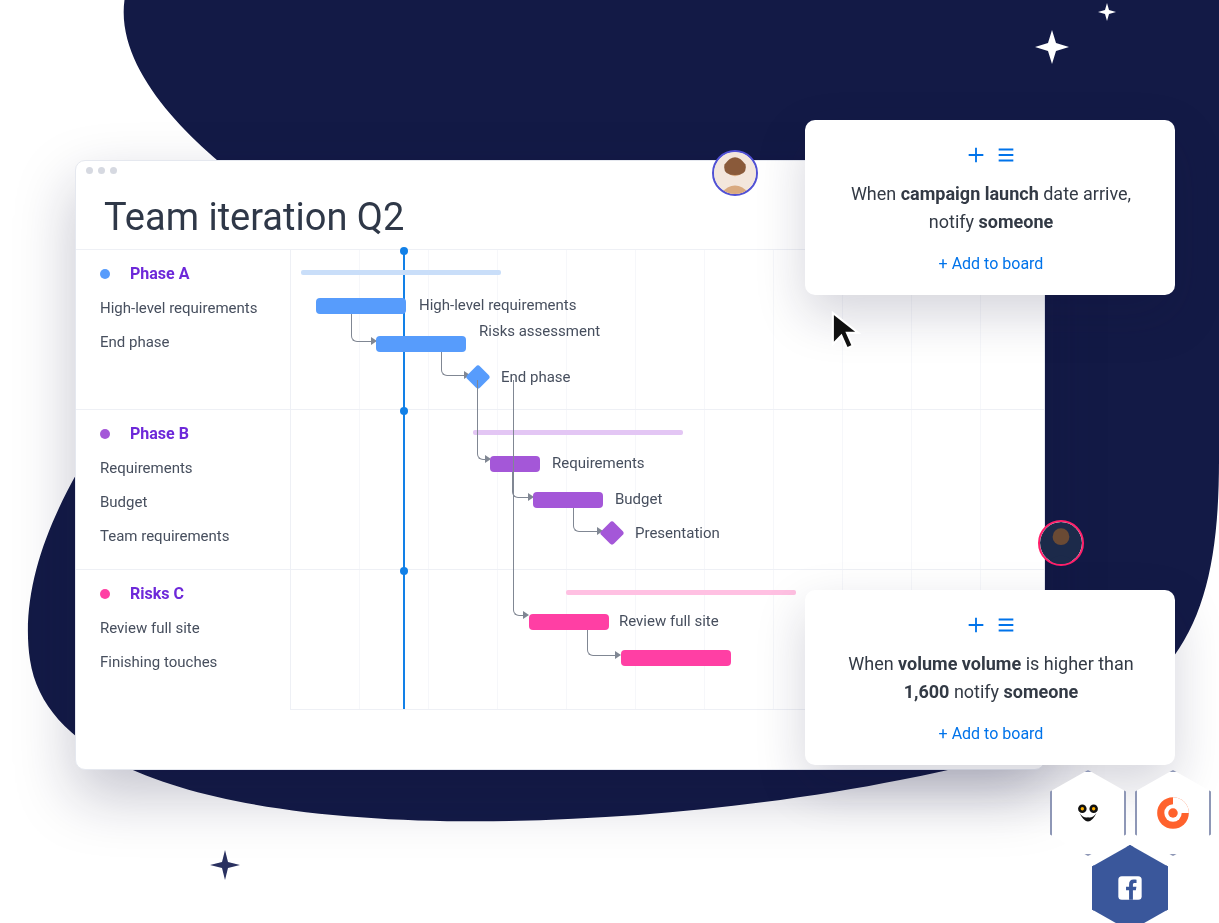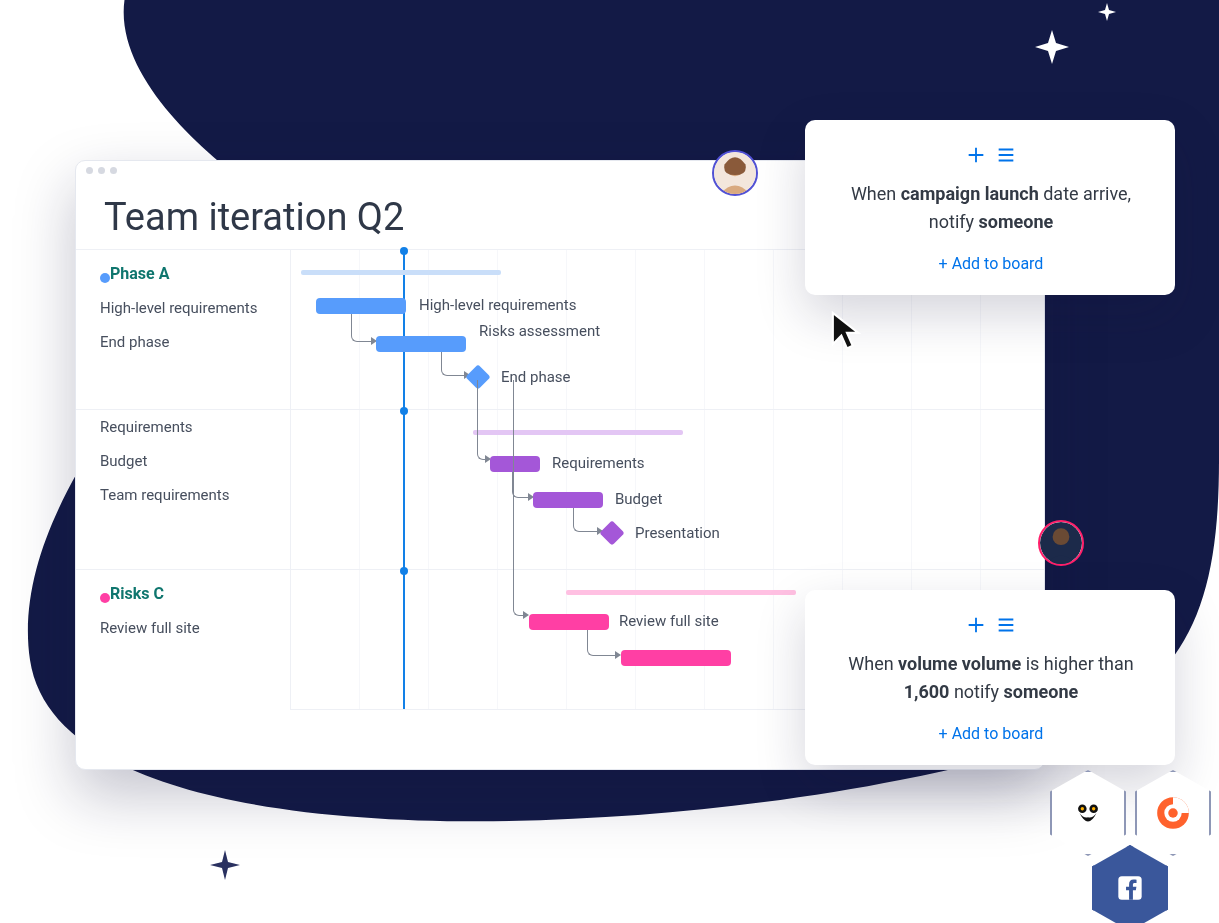--- a/index.html
+++ b/index.html
@@ -48,22 +48,22 @@
   }
   .gantt-body {
     display: grid;
     grid-template-columns: 215px 1fr;
     border-top: 1px solid #eef0f5;
   }
   .task-col {
     border-right: 1px solid #eef0f5;
   }
   .phase-header {
-    display:flex; align-items:flex-end; gap:0;
-    font-size: 16px; font-weight:700; color:#0f766e;
+    display:flex; align-items:center; gap:20px;
+    font-size: 16px; font-weight:700; color:#6d28d9;
     padding: 14px 24px 8px 24px;
   }
   .phase-dot { width:10px; height:10px; border-radius:50%; }
   .task-item {
     font-size: 15px; color:#474f5e; font-weight:400;
     padding: 8px 24px 8px 24px;
   }
   .chart-col {
     position: relative;
     border-bottom: 1px solid #eef0f5;
@@ -176,20 +176,24 @@
       <div class="bar-label" style="left:128px;top:46px">High-level requirements</div>
       <div class="connector" style="left:60px;top:64px;width:22px;height:28px"></div>
       <div class="bar" style="left:85px;width:90px;top:86px;background:#579cfc"></div>
       <div class="bar-label" style="left:188px;top:72px">Risks assessment</div>
       <div class="connector" style="left:150px;top:102px;width:25px;height:24px"></div>
       <div class="diamond" style="left:178px;top:118px;background:#579cfc"></div>
       <div class="bar-label" style="left:210px;top:118px">End phase</div>
     </div>
 
     <div class="task-col phase-row">
+      <div class="phase-header">
+        <span class="phase-dot" style="background:#a457d8"></span>
+        <span>Phase B</span>
+      </div>
       <div class="task-item">Requirements</div>
       <div class="task-item">Budget</div>
       <div class="task-item">Team requirements</div>
     </div>
 
     <div class="chart-col phase-row" style="height:160px">
       <div class="grid-lines"></div>
       <div class="today-line"></div>
       <div class="summary-bar" style="left:182px;width:210px;top:20px;background:#e3c6f4"></div>
       <div class="connector" style="left:186px;top:-30px;width:10px;height:80px"></div>
@@ -202,20 +206,21 @@
       <div class="diamond" style="left:312px;top:114px;background:#a457d8"></div>
       <div class="bar-label" style="left:344px;top:114px">Presentation</div>
     </div>
 
     <div class="task-col">
       <div class="phase-header">
         <span class="phase-dot" style="background:#ff3fa4"></span>
         <span>Risks C</span>
       </div>
       <div class="task-item">Review full site</div>
+      <div class="task-item">Finishing touches</div>
     </div>
 
     <div class="chart-col" style="height:140px">
       <div class="grid-lines"></div>
       <div class="today-line"></div>
       <div class="summary-bar" style="left:275px;width:230px;top:20px;background:#ffc0e2"></div>
       <div class="connector" style="left:222px;top:-190px;width:12px;height:236px"></div>
       <div class="bar" style="left:238px;width:80px;top:44px;background:#ff3fa4"></div>
       <div class="bar-label" style="left:328px;top:42px">Review full site</div>
       <div class="connector" style="left:296px;top:60px;width:30px;height:26px"></div>

